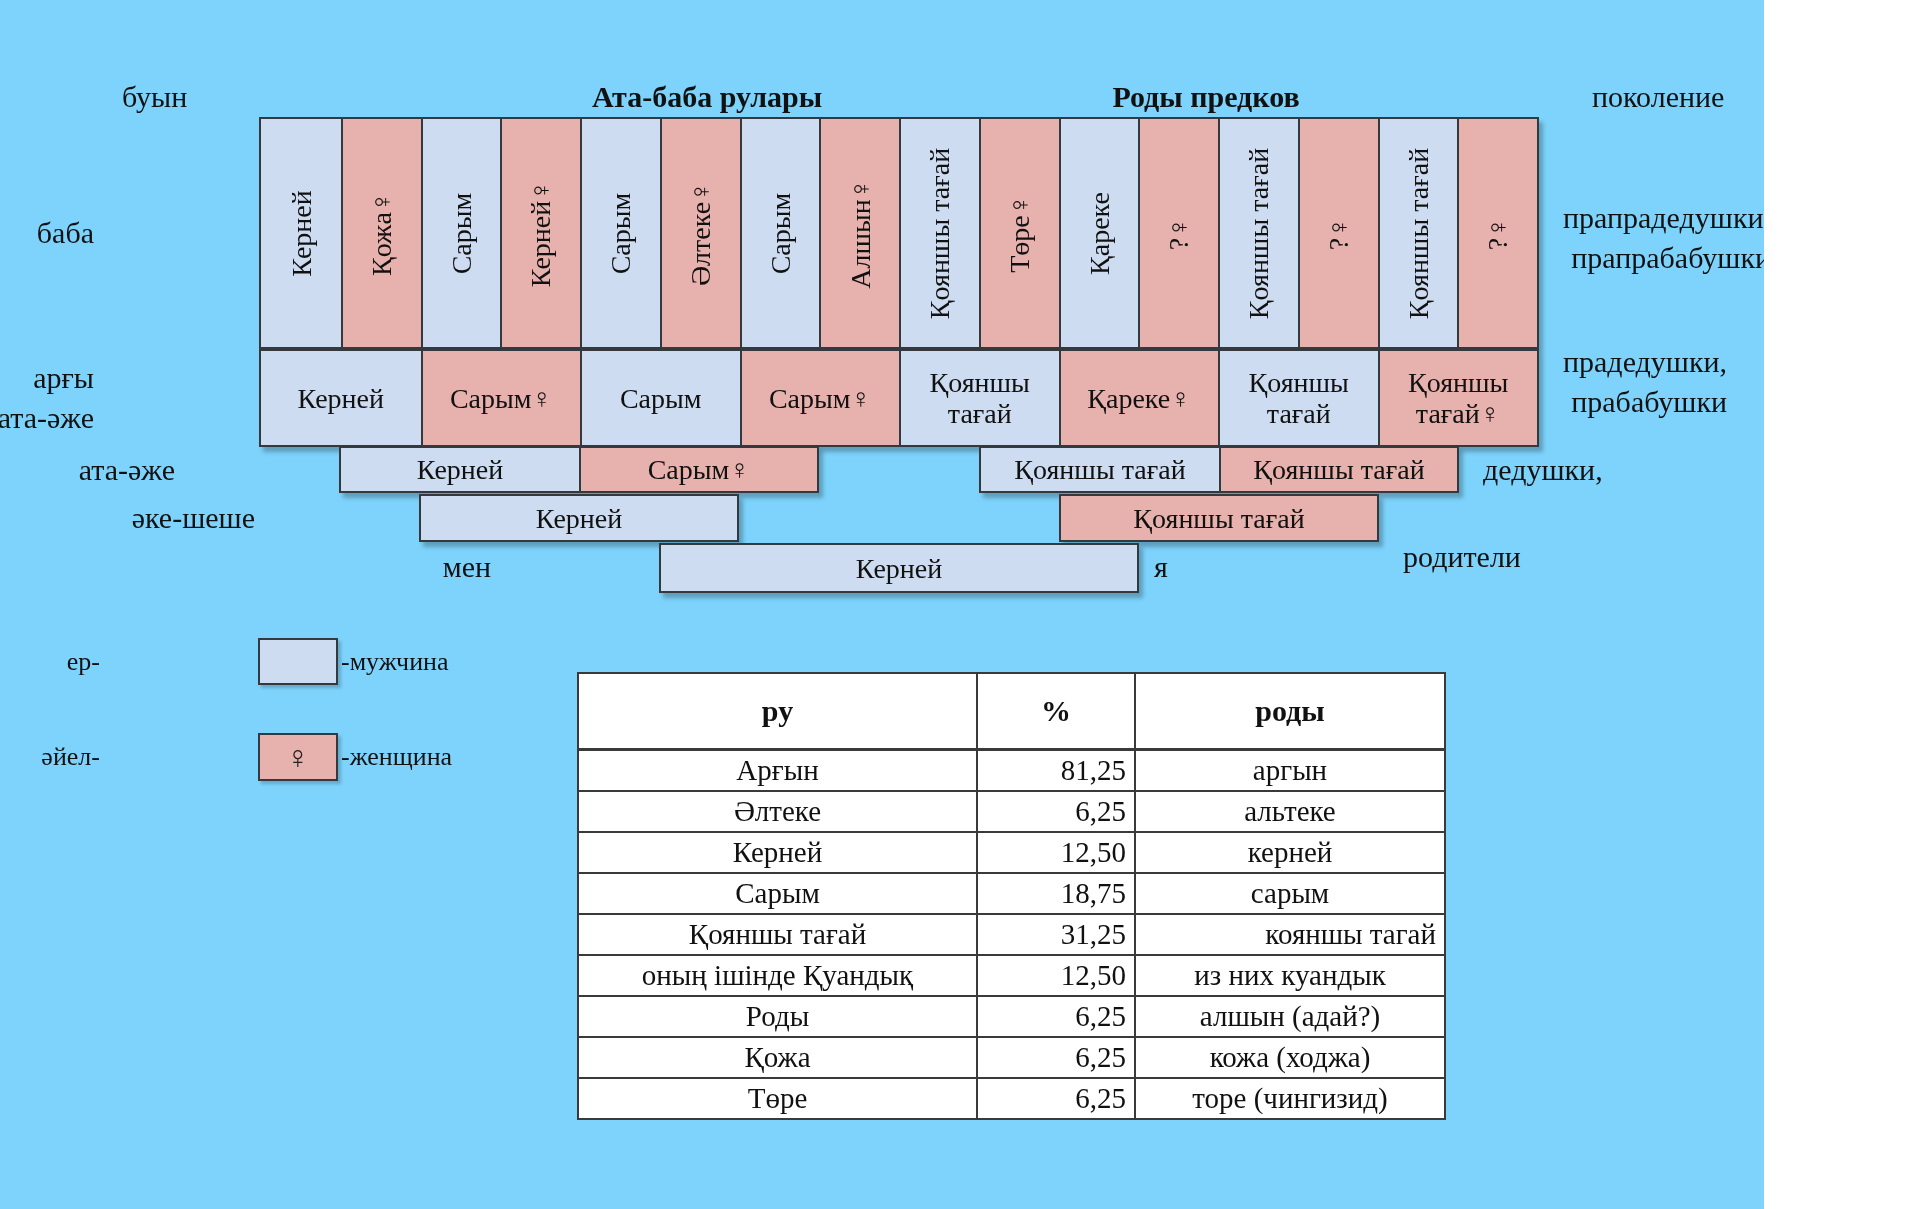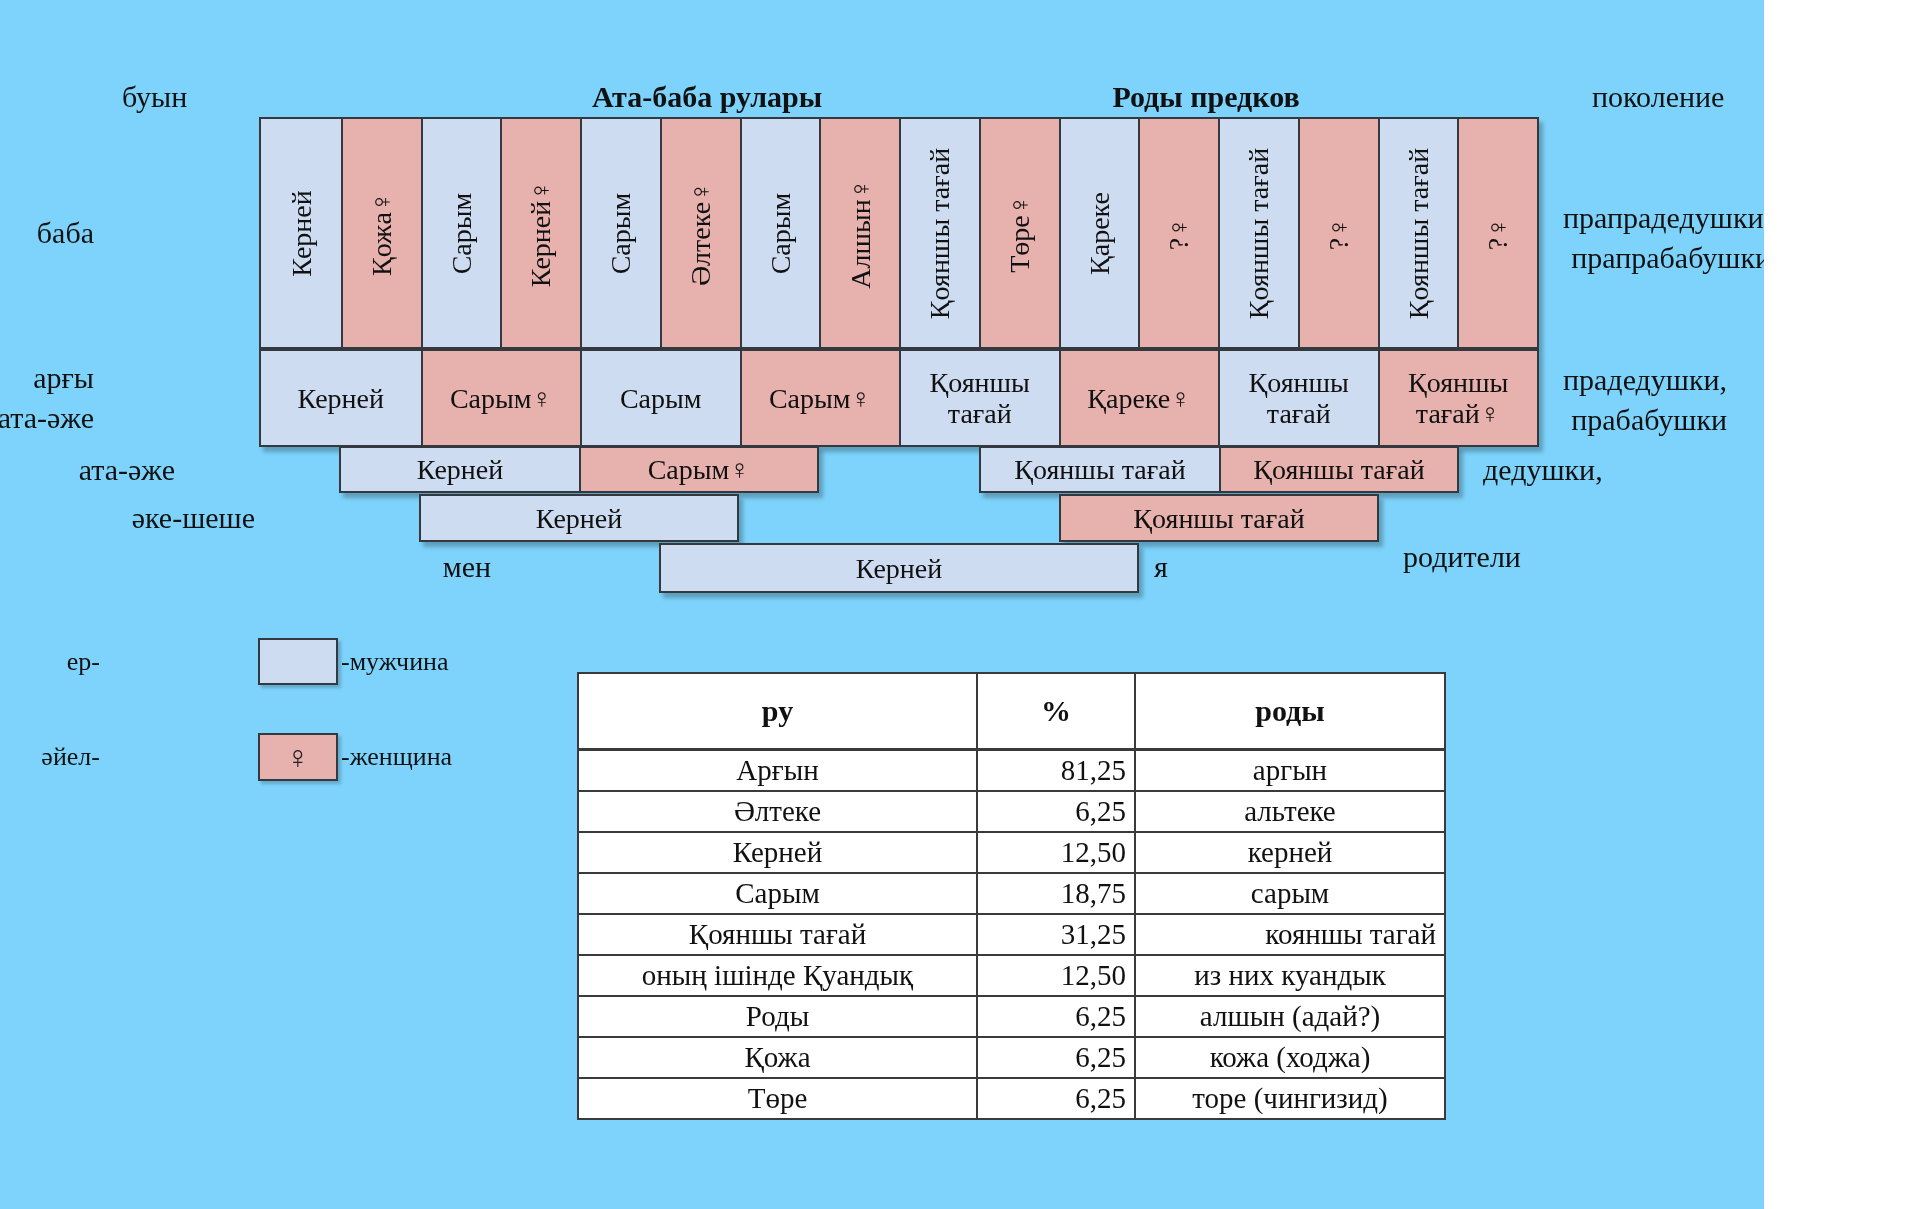--- a/index.html
+++ b/index.html
@@ -136,21 +136,21 @@
           <span>Қояншы тағай</span>
         </div>
         <div class="pcell female" style="width: 160px;">
           <span>Қояншы тағай♀</span>
         </div>
       </div>
       <div class="rowlabel llab" style="right: 1670px; top: 398px;">
         <div>арғы</div>
         <div>ата-әже</div>
       </div>
-      <div class="rowlabel rlab" style="left: 1563px; top: 400px;">
+      <div class="rowlabel rlab" style="left: 1563px; top: 382px;">
         <div>прадедушки,</div>
         <div>прабабушки</div>
       </div>
       <div class="pblock" style="left: 339px; top: 446px; width: 480px; height: 47px;">
         <div class="pcell male first" style="width: 240px;">
           <span>Керней</span>
         </div>
         <div class="pcell female" style="width: 240px;">
           <span>Сарым♀</span>
         </div>

